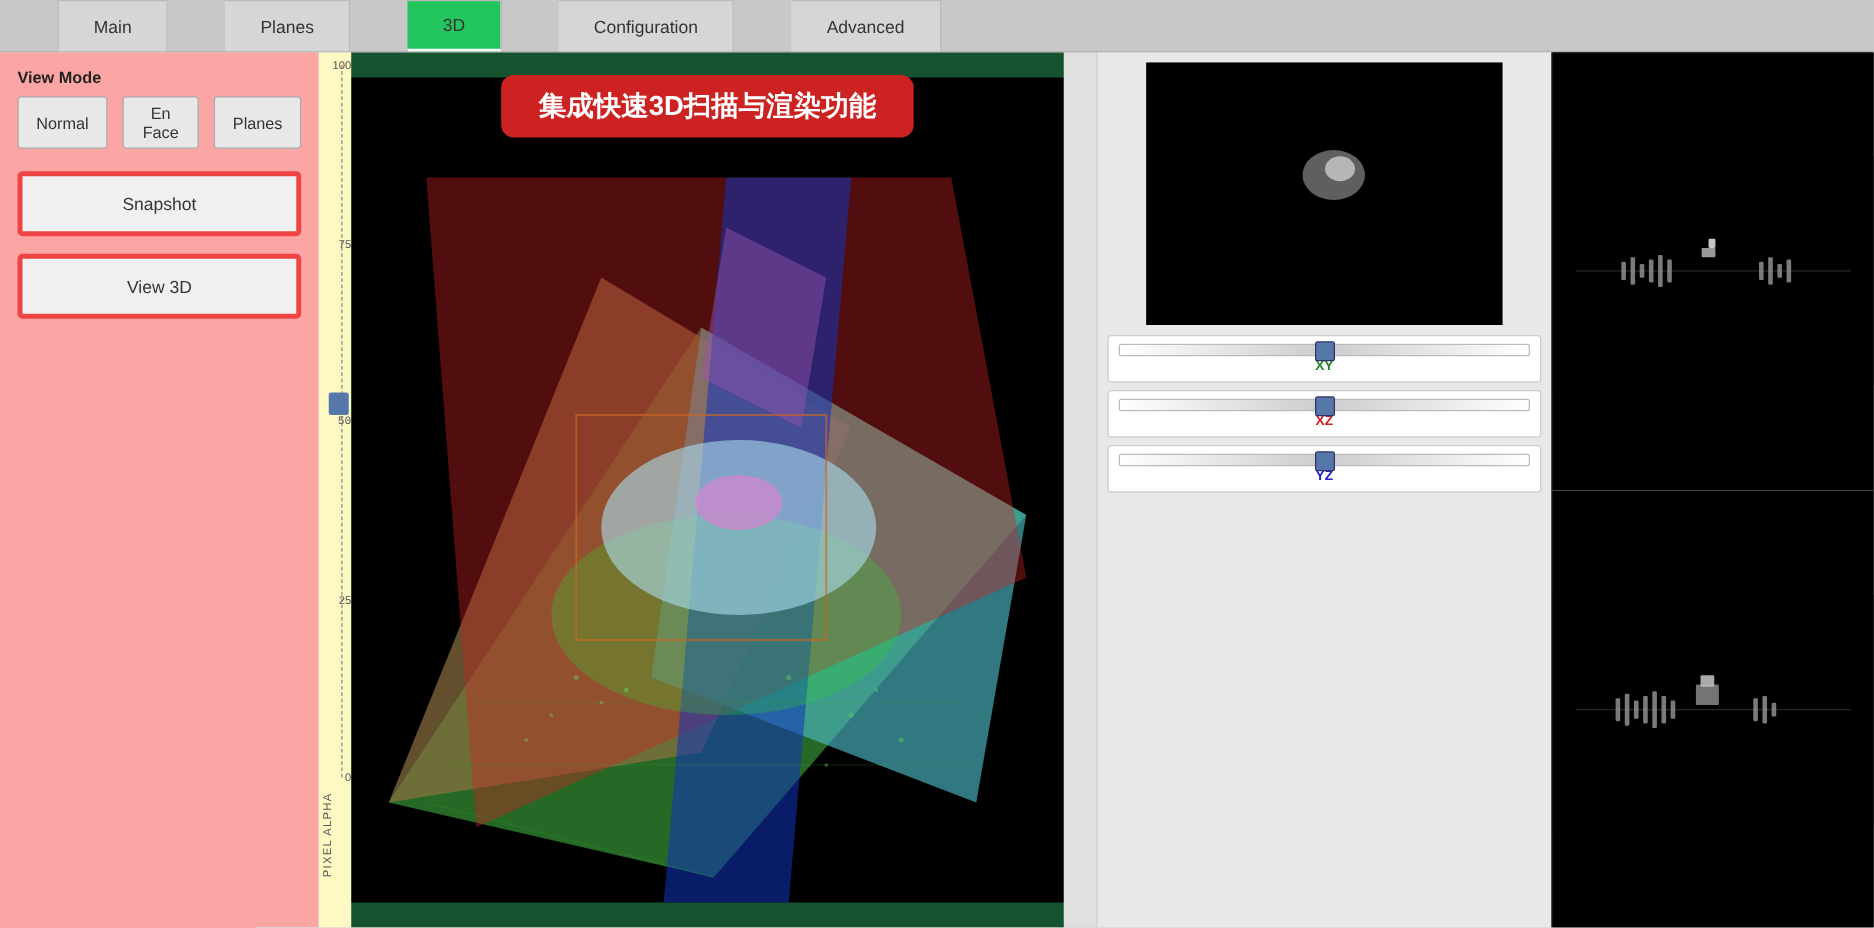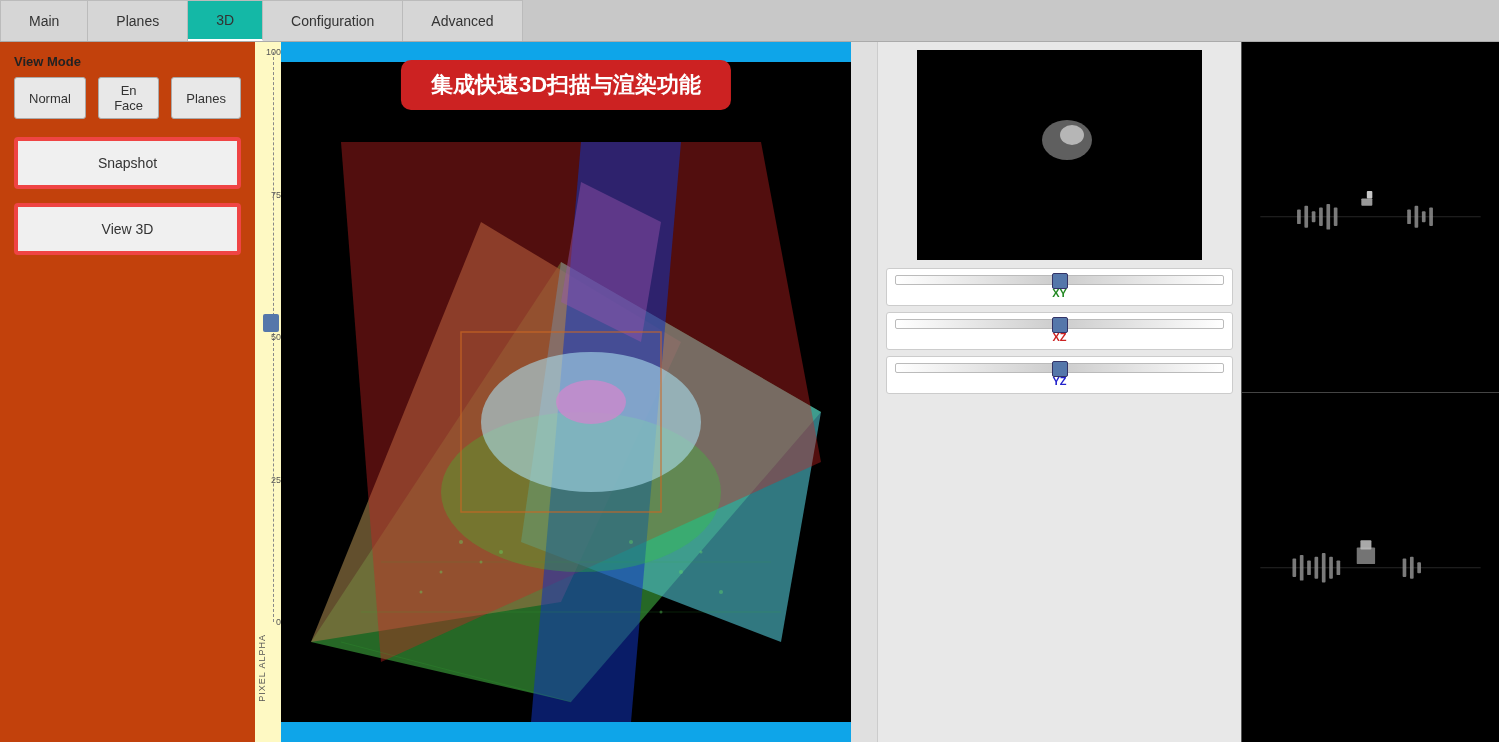--- a/index.html
+++ b/index.html
@@ -22,39 +22,40 @@
     .tab {
       padding: 0 28px;
       display: flex;
       align-items: center;
       background: #d6d6d6;
       border-right: 1px solid #bbb;
       border-top: 1px solid #bbb;
       cursor: pointer;
       font-size: 14px;
       color: #333;
+      margin-left: 46px;
     }
     .tab.active {
-      background: #14b8a6;
+      background: #22c55e;
       border-bottom: 2px solid #ffffff;
       font-weight: normal;
     }
     .tab:first-child { border-left: 1px solid #bbb; }
 
     
     .main-area {
       display: flex;
       height: calc(742px - 42px);
       background: #e0e0e0;
     }
 
     
     .left-panel {
       width: 255px;
-      background: #c2410c;
+      background: #fca5a5;
       padding: 12px 14px;
       display: flex;
       flex-direction: column;
       gap: 0;
       flex-shrink: 0;
     }
     .view-mode-label {
       font-size: 13px;
       font-weight: bold;
       margin-bottom: 8px;
@@ -142,21 +143,21 @@
       color: #555;
       position: absolute;
       bottom: 40px;
       left: 2px;
       letter-spacing: 1px;
     }
 
     
     .viewport-3d {
       flex: 1;
-      background: #0ea5e9;
+      background: #14532d;
       position: relative;
       overflow: hidden;
       min-width: 560px;
       max-width: 570px;
     }
     .viewport-3d canvas,
     .viewport-3d svg {
       width: 100%;
       height: 100%;
     }
@@ -295,21 +296,21 @@
   </div>
 
   <div class="center-area">
 
     <div class="alpha-column">
       <div class="alpha-ruler">
         <div class="alpha-ruler-line"></div>
 
         <div class="alpha-tick" style="top:0%;">100</div>
         <div class="alpha-tick" style="top:25%;">75</div>
-        <div class="alpha-tick" style="top:50%;">50</div>
+        <div class="alpha-tick" style="top:50%;font-family:Liberation Mono, monospace;">50</div>
         <div class="alpha-handle" style="top: 46%;"></div>
         <div class="alpha-tick" style="top:75%;">25</div>
         <div class="alpha-tick" style="top:100%;">0</div>
       </div>
       <div class="alpha-label">PIXEL ALPHA</div>
     </div>
 
     <div class="viewport-3d">
       
       <div class="banner">集成快速3D扫描与渲染功能</div>

